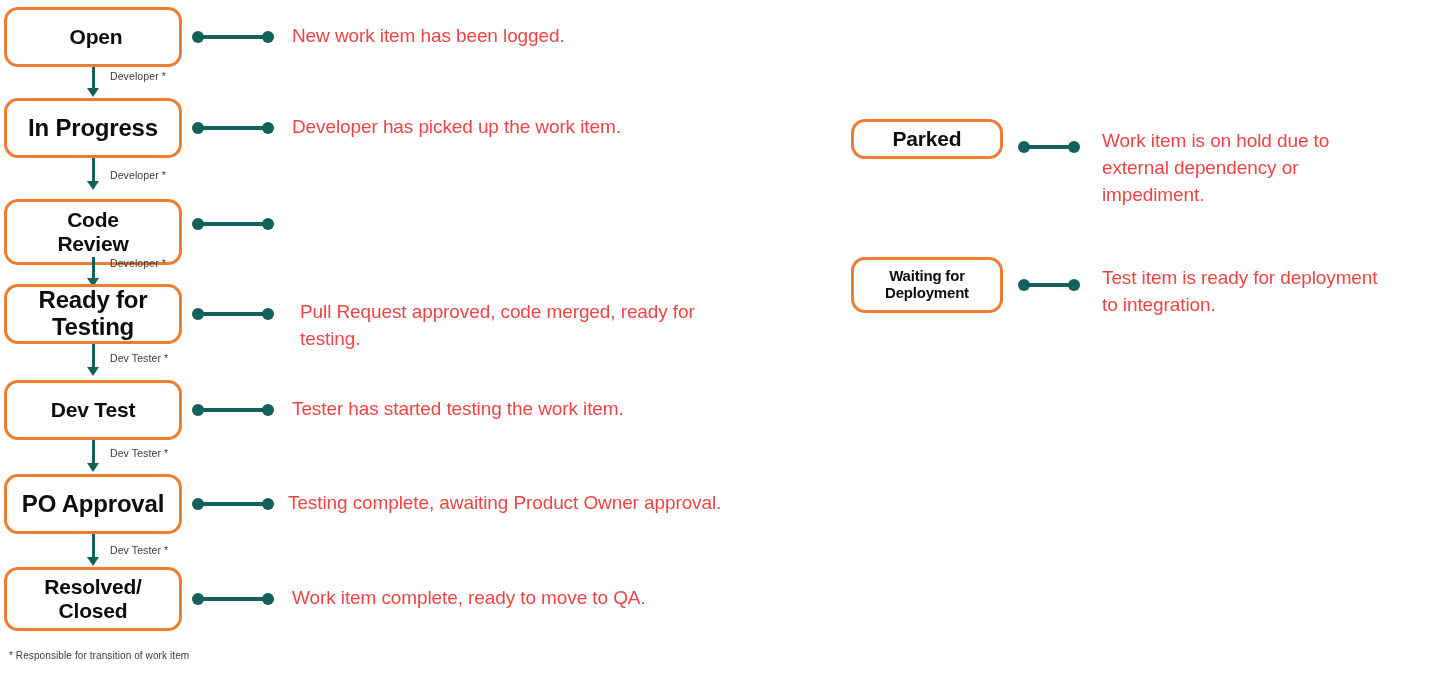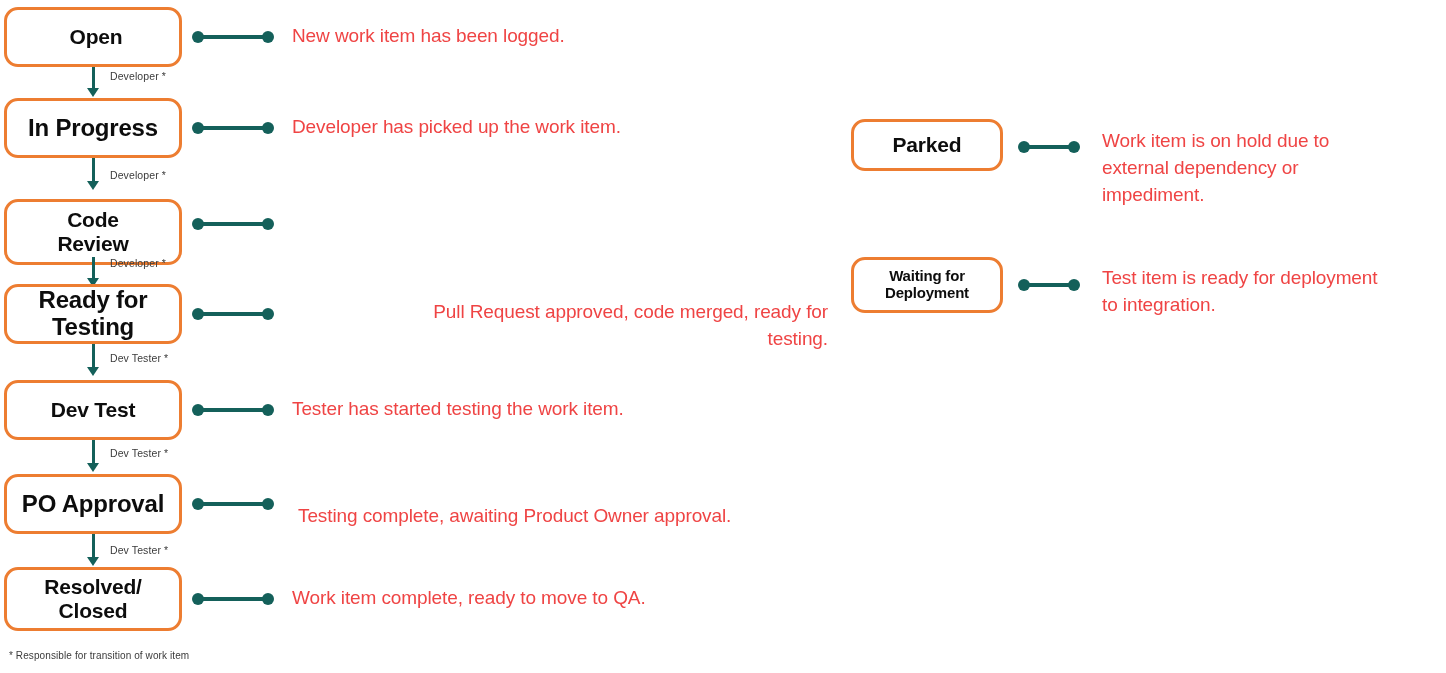--- a/index.html
+++ b/index.html
@@ -153,21 +153,21 @@
   <div class="arrow-label" style="left:102px; top:257px;">Developer *</div>
 
   <div class="state-box" style="left:4px; top:284px; width:178px; height:60px;">
     <span class="state-label sz-md">Ready for Testing</span>
   </div>
   <div class="connector" style="left:192px; top:308px; width:82px;">
     <span class="dot left"></span>
     <span class="bar"></span>
     <span class="dot right"></span>
   </div>
-  <div class="desc" style="left:308px; top:299px; width:520px;text-align:right;">Pull Request approved, code merged, ready for
+  <div class="desc" style="left:300px; top:299px; width:520px;">Pull Request approved, code merged, ready for
 testing.</div>
 
   <div class="arrow" style="left:92px; top:344px; height:26px;"></div>
   <div class="arrow-head" style="left:87px; top:367px;"></div>
   <div class="arrow-label" style="left:102px; top:352px;">Dev Tester *</div>
 
   <div class="state-box" style="left:4px; top:380px; width:178px; height:60px;">
     <span class="state-label sz-lg">Dev Test</span>
   </div>
   <div class="connector" style="left:192px; top:404px; width:82px;">
@@ -182,38 +182,38 @@
   <div class="arrow-label" style="left:102px; top:447px;">Dev Tester *</div>
 
   <div class="state-box" style="left:4px; top:474px; width:178px; height:60px;">
     <span class="state-label sz-md">PO Approval</span>
   </div>
   <div class="connector" style="left:192px; top:498px; width:82px;">
     <span class="dot left"></span>
     <span class="bar"></span>
     <span class="dot right"></span>
   </div>
-  <div class="desc" style="left:298px; top:490px; width:560px;margin-top:13px;">Testing complete, awaiting Product Owner approval.</div>
+  <div class="desc" style="left:288px; top:490px; width:560px;">Testing complete, awaiting Product Owner approval.</div>
 
   <div class="arrow" style="left:92px; top:534px; height:26px;"></div>
   <div class="arrow-head" style="left:87px; top:557px;"></div>
   <div class="arrow-label" style="left:102px; top:544px;">Dev Tester *</div>
 
   <div class="state-box" style="left:4px; top:567px; width:178px; height:64px;">
     <span class="state-label sz-lg">Resolved/
 Closed</span>
   </div>
   <div class="connector" style="left:192px; top:593px; width:82px;">
     <span class="dot left"></span>
     <span class="bar"></span>
     <span class="dot right"></span>
   </div>
   <div class="desc" style="left:292px; top:585px; width:520px;">Work item complete, ready to move to QA.</div>
 
-  <div class="state-box" style="left:851px; top:119px; width:152px; height:52px;">
+  <div class="state-box" style="left:851px; top:119px; width:152px; height:40px;">
     <span class="state-label sz-lg">Parked</span>
   </div>
   <div class="connector" style="left:1018px; top:141px; width:62px;">
     <span class="dot left"></span>
     <span class="bar"></span>
     <span class="dot right"></span>
   </div>
   <div class="desc" style="left:1102px; top:128px; width:340px;">Work item is on hold due to
 external dependency or
 impediment.</div>

